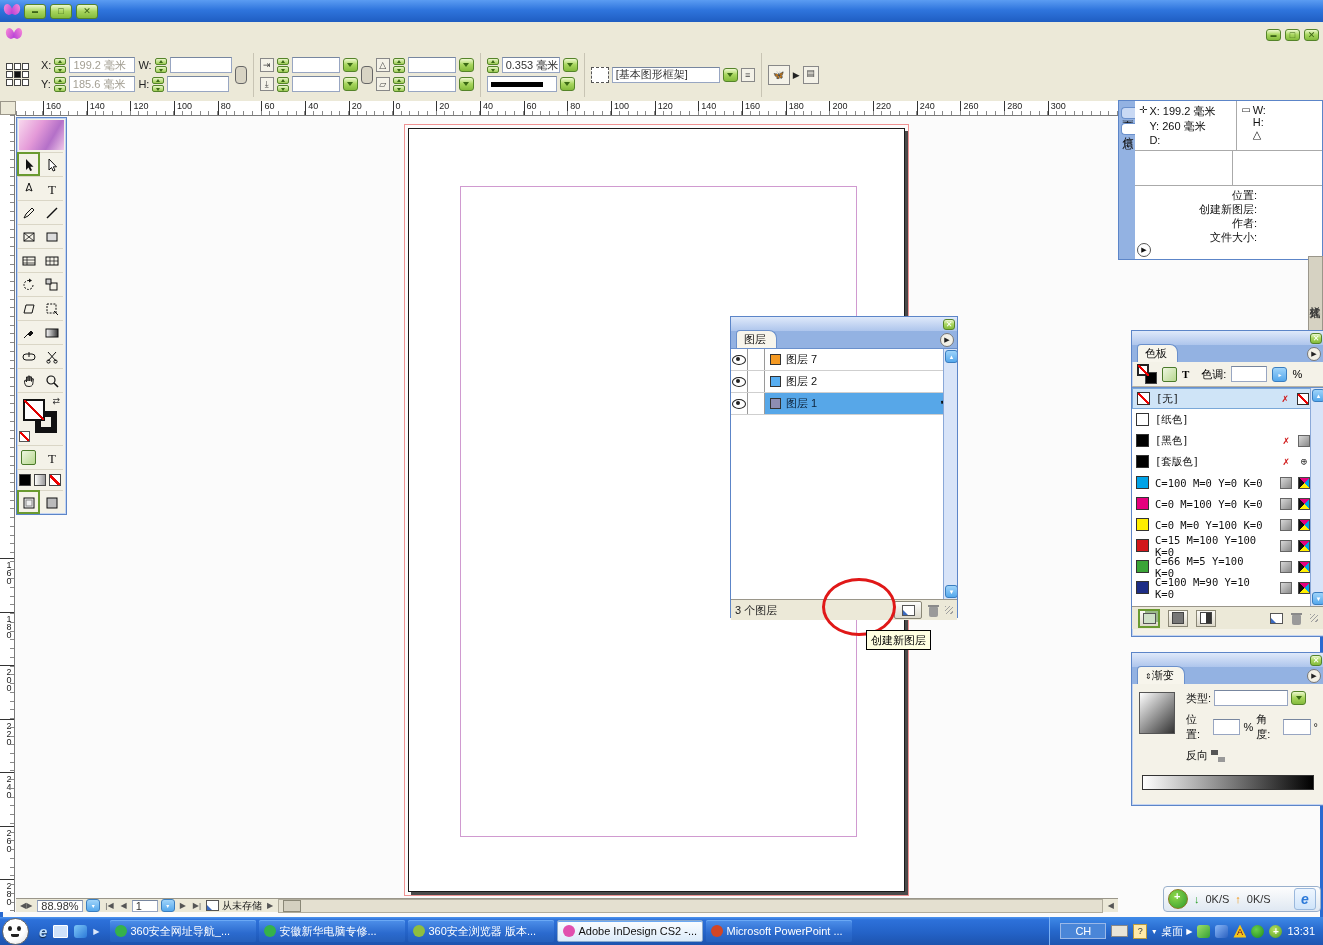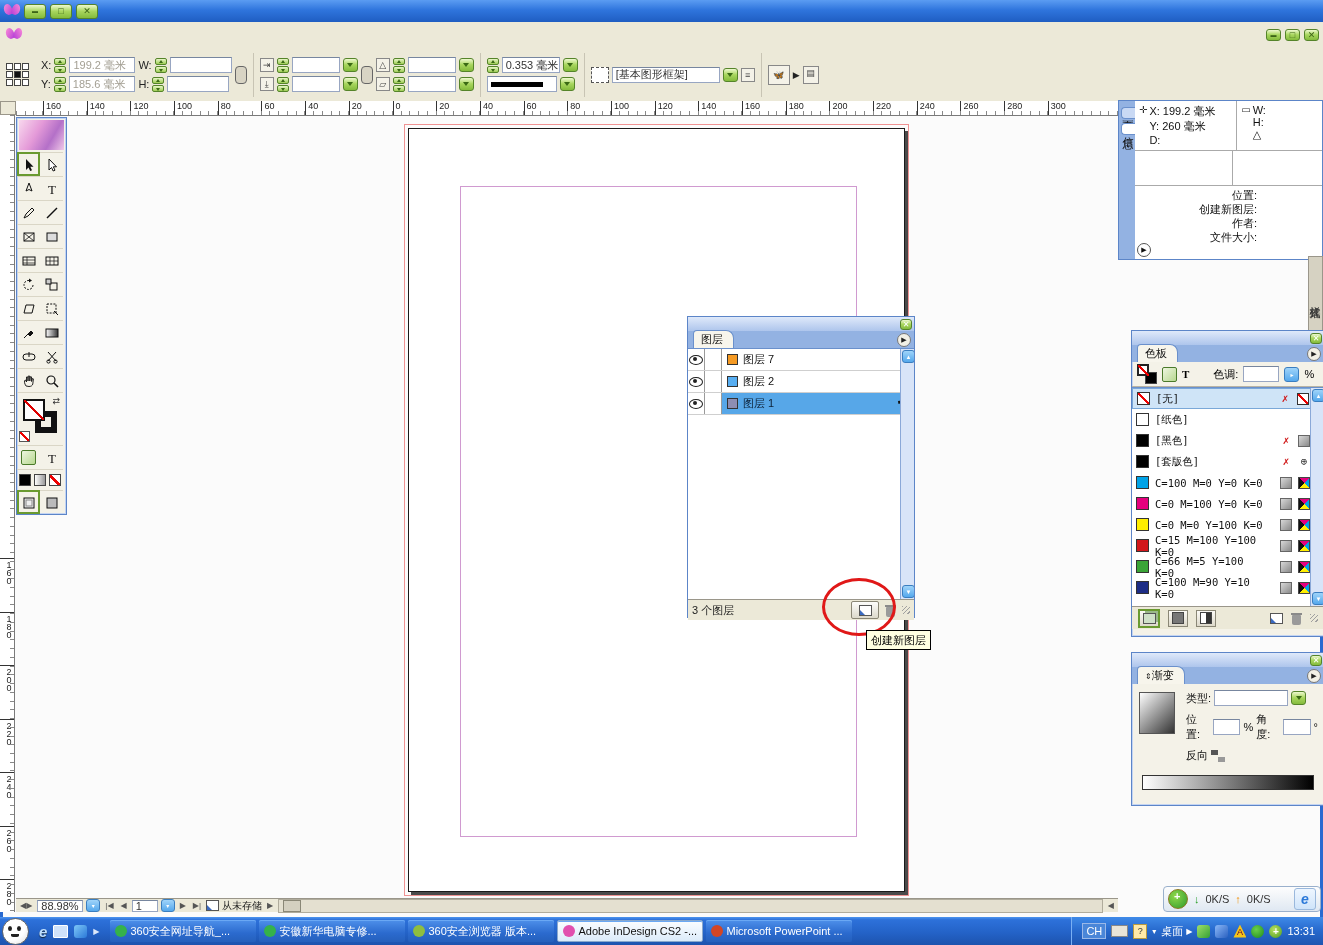--- a/index.html
+++ b/index.html
@@ -69,21 +69,21 @@
   .pal{background:#f4f2e8;border:1px solid #5c85c8;box-shadow:0 0 0 1px #c3d4f2 inset}
   .pal-cap{height:12px;background:linear-gradient(180deg,#dfe9fa,#aec5ec);display:flex;justify-content:flex-end;align-items:center;padding:1px 2px}
   .pal-close{width:12px;height:11px;font-size:8px;color:#fff}
   .pal-close::before{content:"✕"}
   .tabrow{height:17px;background:#93b2e2;display:flex;align-items:flex-end;padding-left:5px;position:relative}
   .tab{background:#f7f5ec;border:1px solid #6a90cc;border-bottom:none;border-radius:4px 8px 0 0;font-size:11px;padding:1px 10px 1px 7px;color:#111}
   .flyout{position:absolute;right:3px;top:2px;width:12px;height:12px;border-radius:50%;background:#f2f0e6;border:1px solid #777;font-size:7px;color:#222;display:flex;align-items:center;justify-content:center}
   .flyout::before{content:"▶"}
 
   
-  .layers{left:687px;top:316px;width:226px;height:300px}
+  .layers{left:730px;top:316px;width:226px;height:300px}
   .lay-list{position:relative;background:#fff;height:250px;border-top:1px solid #6a90cc;overflow:hidden}
   .lay-row{display:flex;align-items:stretch;height:21px;border-bottom:1px solid #cfcfcf;font-size:11px;color:#111}
   .lay-cell{width:16px;border-right:1px solid #9a9a9a;display:flex;align-items:center;justify-content:center;flex:none}
   .lay-main{flex:1;display:flex;align-items:center;gap:5px;padding-left:5px;position:relative}
   .lay-row.selected .lay-main{background:#57a7e8;color:#0d2238}
   .chip{width:11px;height:11px;border:1px solid #333;box-sizing:border-box;flex:none}
   .eye{width:12px;height:8px;border:1px solid #222;border-radius:50%;position:relative;background:#fff}
   .eye::before{content:"";position:absolute;left:3px;top:1px;width:4px;height:4px;border-radius:50%;background:#222}
   .quill{display:none;position:absolute;right:6px;top:2px;font-size:13px;color:#111;transform:rotate(0deg)}
   .quill::before{content:"✒"}
@@ -613,21 +613,21 @@
       <span class="tab">色板</span>
       <span class="flyout"></span>
     </div>
     <div class="sw-tools">
       <span class="proxy">
           <span class="ps"></span>
           <span class="pf"></span>
         </span>
       <span class="cont-ic"></span>
       <b style="font-family:'Liberation Serif',serif">T</b>
-      <span style="margin-left:19px">色调:</span>
+      <span style="margin-left:7px">色调:</span>
       <span class="field" style="width:36px"></span>
       <span class="sbtn" style="position:static;width:13px;height:13px">▸</span>
       <span>%</span>
     </div>
     <div class="sw-list">
       <div>
 
           <div class="sw-row selected isnone haspenx hasnonesq">
             <span class="sw-chip"></span>
             <span>[无]</span>
@@ -906,21 +906,21 @@
           <span class="task-ic" style="background: rgb(225, 79, 174);"></span>
           <span>Adobe InDesign CS2 -...</span>
         </div>
 
         <div class="taskbtn">
           <span class="task-ic" style="background: rgb(210, 70, 37);"></span>
           <span>Microsoft PowerPoint ...</span>
         </div>
       </div>
     <div class="tray">
-      <span style="background:#4a86d8;padding:1px 3px;border:1px solid #9ab8e8">CH</span>
+      <span style="background:#4a86d8;padding:1px 14px;border:1px solid #9ab8e8">CH</span>
       <span class="tray-ic kbd"></span>
       <span class="tray-ic helpic">?</span>
       <span style="font-size:8px">▾</span>
       <span class="deskword">
           <span>桌面</span>
           <span style="font-size:8px">▶</span>
         </span>
       <span class="tray-ic ic-sq" style="background:linear-gradient(135deg,#9fe06a,#35a035)"></span>
       <span class="tray-ic ic-sq" style="background:linear-gradient(135deg,#8ab8f8,#2a60c0)"></span>
       <span class="tray-ic" style="background:#f5c518;clip-path:polygon(50% 0,100% 100%,0 100%);color:#603;font-size:9px;text-align:center;line-height:15px">A</span>

